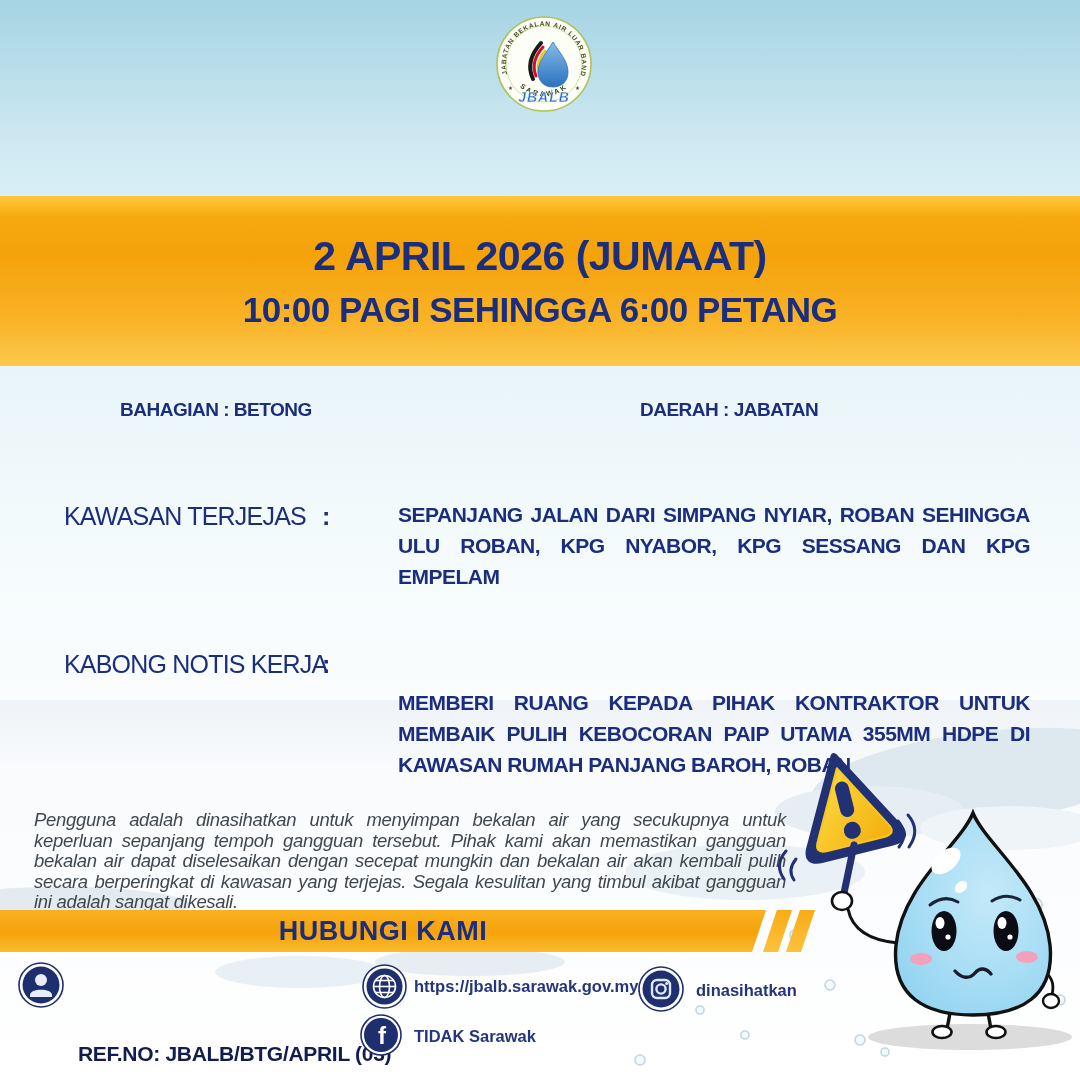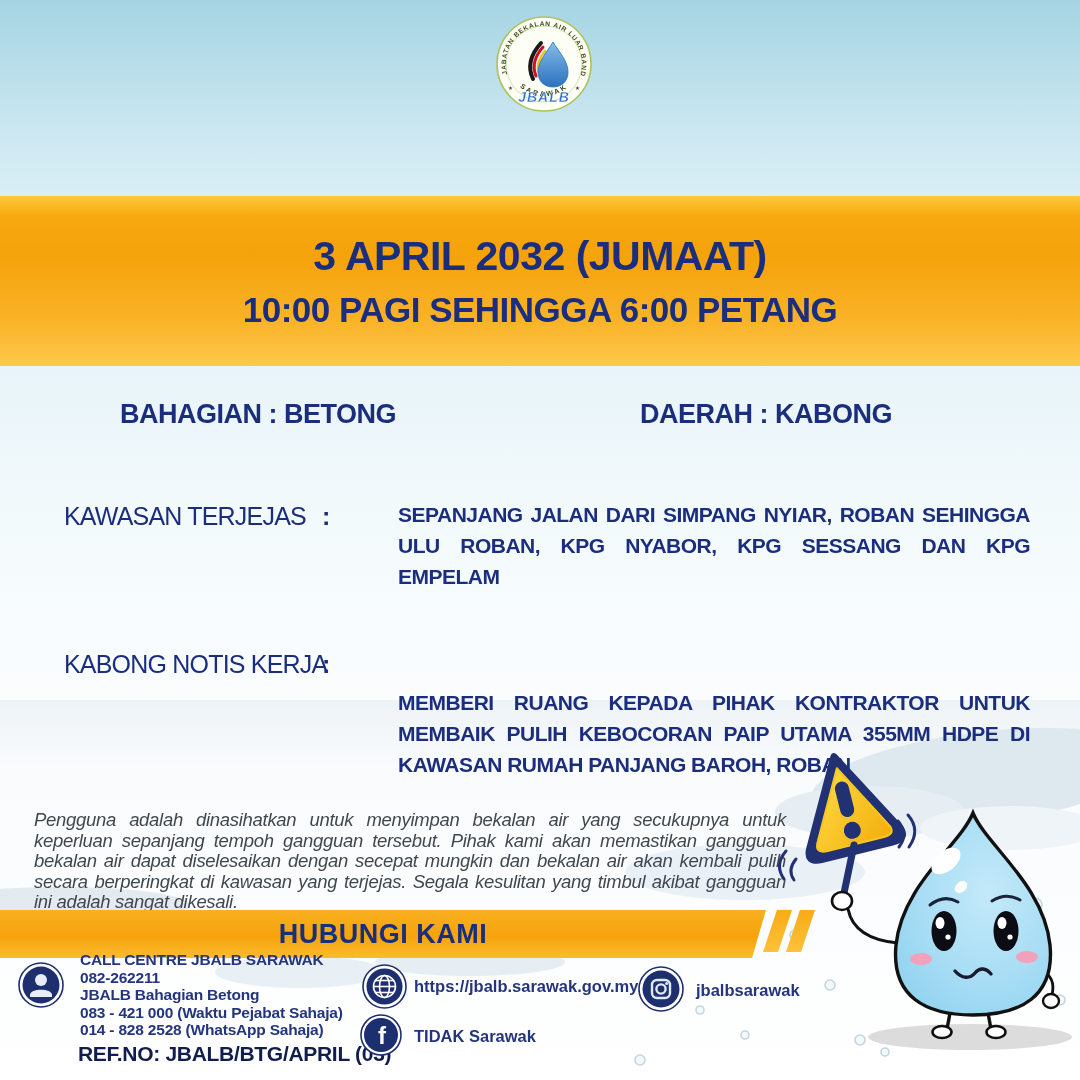--- a/index.html
+++ b/index.html
@@ -16,35 +16,35 @@
     font-size:48px;font-weight:bold;letter-spacing:-1px;color:#1b2e7d;}
   
   .banner{position:absolute;left:0;top:196px;width:1080px;height:170px;
     background:linear-gradient(180deg,#ffc93c 0%,#f7a90f 12%,#f5a20b 35%,#f9b226 72%,#fdc84c 100%);
     display:flex;flex-direction:column;align-items:center;justify-content:center;gap:10px;}
   .banner .line1{font-size:41px;font-weight:bold;letter-spacing:-.5px;color:#1b2e7d;white-space:nowrap;}
   .banner .line2{font-size:35px;font-weight:bold;letter-spacing:-.5px;color:#1b2e7d;white-space:nowrap;}
   
   .content-bg{position:absolute;left:0;top:366px;width:1080px;height:340px;
     background:linear-gradient(180deg,#e8f4f9 0%,#f3fafc 45%,#fbfdfe 100%);}
-  .loc{position:absolute;top:399px;font-size:27px;font-weight:bold;letter-spacing:-.5px;color:#1b2e7d;white-space:nowrap;}
+  .loc{position:absolute;top:399px;font-size:19px;font-weight:bold;letter-spacing:-.5px;color:#1b2e7d;white-space:nowrap;}
   .loc.bahagian{left:120px;}
   .loc.daerah{left:640px;}
   .detail-label{position:absolute;font-size:25px;font-weight:normal;letter-spacing:-.8px;color:#1b2e7d;white-space:nowrap;}
   .detail-colon{position:absolute;font-size:25px;font-weight:bold;color:#1b2e7d;}
   .detail-value{position:absolute;left:398px;width:632px;font-size:21px;font-weight:bold;
     letter-spacing:-.5px;line-height:31px;color:#1b2e7d;text-align:justify;}
   
   .splash-svg{position:absolute;left:0;top:700px;}
   
   .advisory{position:absolute;left:34px;top:810px;width:752px;
     font-size:18.5px;font-style:italic;font-weight:500;line-height:20.5px;
     letter-spacing:-.3px;color:#3f474f;text-align:justify;}
   
-  .contact-bar{position:absolute;left:0;top:910px;width:766px;height:48px;
+  .contact-bar{position:absolute;left:0;top:910px;width:766px;height:42px;
     background:linear-gradient(180deg,#f9b020,#f6a30c 55%,#fabb30);
     clip-path:polygon(0 0,100% 0,calc(100% - 14px) 100%,0 100%);
     display:flex;align-items:center;justify-content:center;}
   .contact-bar span{font-size:27px;font-weight:bold;letter-spacing:.5px;color:#1b2e7d;}
   .bar-stripe{position:absolute;top:910px;width:29px;height:42px;
     background:linear-gradient(180deg,#f9ab16,#fcc23c);
     clip-path:polygon(48% 0,100% 0,52% 100%,0 100%);}
   .stripe1{left:763px;} .stripe2{left:786px;}
   
   .phone-block{position:absolute;left:80px;top:951px;font-size:15.5px;font-weight:bold;
@@ -91,21 +91,21 @@
       <path d="M47,31 C39,40 36,50 40,60" stroke="#ce1126" stroke-width="3" fill="none" stroke-linecap="round"></path>
       <path d="M49,35 C43,42 40,50 43,58" stroke="#f6c40e" stroke-width="2.4" fill="none" stroke-linecap="round"></path>
     </g>
 
     <path d="M57,26 C51,36 42,45 42,56 C42,65 48,71 57,71 C66,71 72,65 72,56 C72,45 63,36 57,26 Z" fill="url(#logodrop)" stroke="#2d6cb5" stroke-width=".8"></path>
     <text x="48" y="86" text-anchor="middle" font-size="14" font-weight="bold" font-style="italic" letter-spacing="1" fill="#2c70c8" stroke="#ffffff" stroke-width=".3">JBALB</text>
   </svg>
 
 
   <div class="banner">
-    <div class="line1">3 APRIL 2032 (JUMAAT)</div>
+    <div class="line1">2 APRIL 2026 (JUMAAT)</div>
     <div class="line2">10:00 PAGI SEHINGGA 6:00 PETANG</div>
   </div>
 
   <div class="content-bg"></div>
 
   <svg class="splash-svg" width="1080" height="380" viewBox="0 0 1080 380">
     <defs>
       <linearGradient id="splashbg" x1="0" y1="0" x2="0" y2="1">
         <stop offset="0" stop-color="#eef3f7"></stop>
           <stop offset=".18" stop-color="#f9fbfd"></stop>
@@ -132,21 +132,21 @@
       <circle cx="860" cy="340" r="5"></circle>
       <circle cx="885" cy="352" r="4"></circle>
       <circle cx="640" cy="360" r="5"></circle>
       <circle cx="700" cy="310" r="4"></circle>
       <circle cx="745" cy="335" r="4"></circle>
       <circle cx="1060" cy="300" r="5"></circle>
     </g>
   </svg>
 
   <div class="loc bahagian">BAHAGIAN : BETONG</div>
-  <div class="loc daerah">DAERAH : KABONG</div>
+  <div class="loc daerah">DAERAH : JABATAN</div>
 
   <div class="detail-label" style="left:64px;top:502px;">KAWASAN TERJEJAS</div>
   <div class="detail-colon" style="left:322px;top:502px;">:</div>
   <div class="detail-value" style="top:499px;">SEPANJANG JALAN DARI SIMPANG NYIAR, ROBAN SEHINGGA ULU ROBAN, KPG NYABOR, KPG SESSANG DAN KPG EMPELAM</div>
 
   <div class="detail-label" style="left:64px;top:650px;">KABONG NOTIS KERJA</div>
   <div class="detail-colon" style="left:322px;top:650px;">:</div>
   <div class="detail-value" style="top:647px;margin-top:40px;">MEMBERI RUANG KEPADA PIHAK KONTRAKTOR UNTUK MEMBAIK PULIH KEBOCORAN PAIP UTAMA 355MM HDPE DI KAWASAN RUMAH PANJANG BAROH, ROBAN</div>
 
   <div class="advisory">Pengguna adalah dinasihatkan untuk menyimpan bekalan air yang secukupnya untuk keperluan sepanjang tempoh gangguan tersebut. Pihak kami akan memastikan gangguan bekalan air dapat diselesaikan dengan secepat mungkin dan bekalan air akan kembali pulih secara berperingkat di kawasan yang terjejas. Segala kesulitan yang timbul akibat gangguan ini adalah sangat dikesali.</div>
@@ -156,27 +156,20 @@
   </div>
   <div class="bar-stripe stripe1"></div>
   <div class="bar-stripe stripe2"></div>
 
   <svg class="c-icon" style="left:18px;top:962px;" width="46" height="46" viewBox="0 0 46 46">
     <circle cx="23" cy="23" r="22" fill="#ffffff" stroke="#1d2f6e" stroke-width="1.6"></circle>
     <circle cx="23" cy="23" r="18.5" fill="#1d2f6e"></circle>
     <circle cx="23" cy="18" r="6" fill="#e8eef8"></circle>
     <path d="M12,33 C12,26 34,26 34,33 L34,35 L12,35 Z" fill="#e8eef8"></path>
   </svg>
-  <div class="phone-block">
-    <div>CALL CENTRE JBALB SARAWAK</div>
-    <div>082-262211</div>
-    <div>JBALB Bahagian Betong</div>
-    <div>083 - 421 000 (Waktu Pejabat Sahaja)</div>
-    <div>014 - 828 2528 (WhatsApp Sahaja)</div>
-  </div>
   <div class="ref-no">REF.NO: JBALB/BTG/APRIL (03)</div>
 
   <svg class="c-icon" style="left:362px;top:964px;" width="45" height="45" viewBox="0 0 45 45">
     <circle cx="22.5" cy="22.5" r="21.5" fill="#ffffff" stroke="#1d2f6e" stroke-width="1.6"></circle>
     <circle cx="22.5" cy="22.5" r="18" fill="#1d2f6e"></circle>
     <g stroke="#ffffff" stroke-width="1.6" fill="none">
       <circle cx="22.5" cy="22.5" r="11"></circle>
       <ellipse cx="22.5" cy="22.5" rx="5" ry="11"></ellipse>
       <line x1="11.5" y1="22.5" x2="33.5" y2="22.5"></line>
       <line x1="13" y1="16.5" x2="32" y2="16.5"></line>
@@ -192,21 +185,21 @@
   </svg>
   <div class="c-text facebook-text">TIDAK Sarawak</div>
 
   <svg class="c-icon" style="left:638px;top:966px;" width="46" height="46" viewBox="0 0 46 46">
     <circle cx="23" cy="23" r="22" fill="#ffffff" stroke="#1d2f6e" stroke-width="1.6"></circle>
     <circle cx="23" cy="23" r="18.5" fill="#1d2f6e"></circle>
     <rect x="14" y="14" width="18" height="18" rx="5" fill="none" stroke="#dfeaf2" stroke-width="2.4"></rect>
     <circle cx="23" cy="23" r="4.6" fill="none" stroke="#dfeaf2" stroke-width="2.4"></circle>
     <circle cx="28.6" cy="17.4" r="1.5" fill="#dfeaf2"></circle>
   </svg>
-  <div class="c-text instagram-text">jbalbsarawak</div>
+  <div class="c-text instagram-text">dinasihatkan</div>
 
   <svg class="mascot" width="310" height="322" viewBox="0 0 310 322">
     <defs>
       <radialGradient id="dropBody" cx="60%" cy="40%" r="75%">
         <stop offset="0" stop-color="#c4e9f9"></stop>
           <stop offset=".55" stop-color="#a9def5"></stop>
           <stop offset="1" stop-color="#90d2ef"></stop>
       </radialGradient>
       <linearGradient id="triY" x1="0" y1="0" x2="1" y2="1">
         <stop offset="0" stop-color="#ffe14e"></stop>

